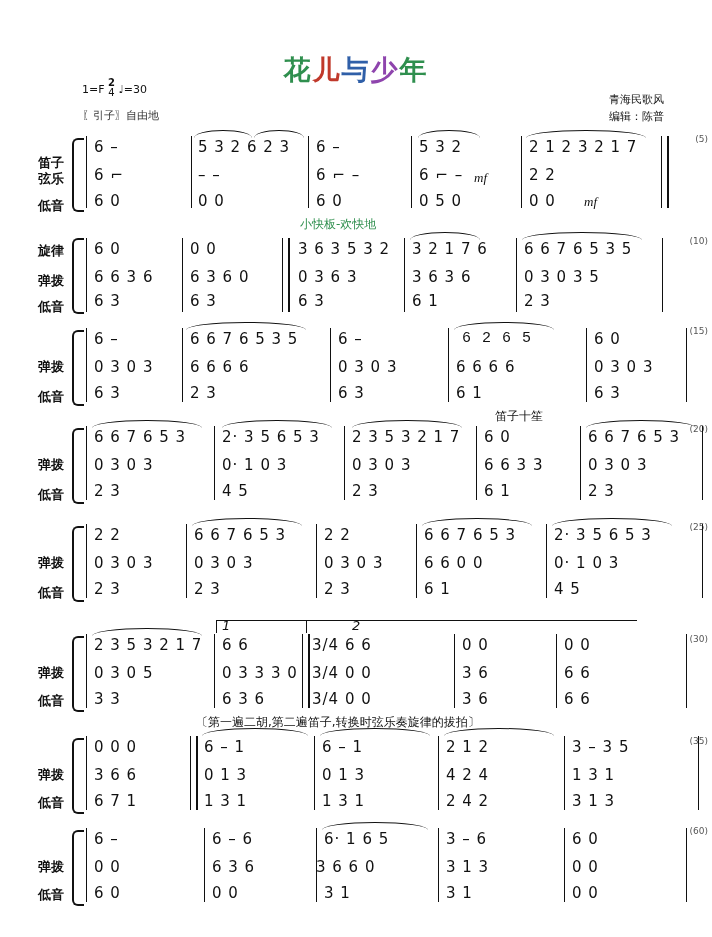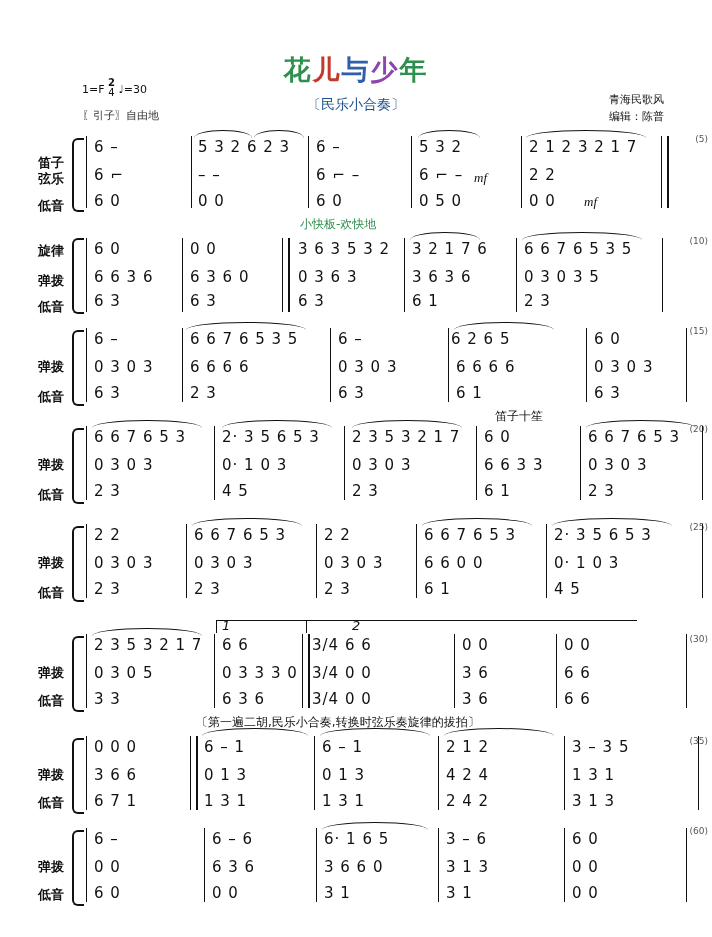--- a/index.html
+++ b/index.html
@@ -66,21 +66,20 @@
 </style>
 </head>
 <body>
 
 <div class="sheet">
 
   <div class="title">
     <span class="c1">花</span><span class="c2">儿</span><span class="c3">与</span><span class="c4">少</span><span class="c1">年</span>
   </div>
 
-  <div class="subtitle">〔民乐小合奏〕</div>
 
   <div class="tempo">
     <span>1=F</span>
     <span class="frac">
       <b>2</b>
       <span>4</span>
     </span>
     <span>♩=30</span>
   </div>
 
@@ -186,21 +185,21 @@
     <div class="instr" style="top:66px;">低音</div>
 
     <div class="row" style="top:8px;">
       <div class="bar" style="left:0;top:-2px;height:74px;"></div>
       <div class="meas" style="left:8px;">6    –</div>
       <div class="bar" style="left:96px;top:-2px;height:74px;"></div>
       <div class="meas" style="left:104px;">6  6 7 6 5 3 5</div>
       <div class="bar" style="left:244px;top:-2px;height:74px;"></div>
       <div class="meas" style="left:252px;">6    –</div>
       <div class="bar" style="left:362px;top:-2px;height:74px;"></div>
-      <div class="meas" style="left:365px;">6    2  6 5</div>
+      <div class="meas" style="left:376px;font-family:Liberation Mono, monospace;">6    2  6 5</div>
       <div class="bar" style="left:500px;top:-2px;height:74px;"></div>
       <div class="meas" style="left:508px;">6    0</div>
       <div class="bar" style="left:600px;top:-2px;height:74px;"></div>
       <div class="slur" style="left:100px;top:-8px;width:120px;"></div>
       <div class="slur" style="left:368px;top:-8px;width:100px;"></div>
     </div>
 
     <div class="row" style="top:36px;">
       <div class="meas" style="left:8px;">0  3  0  3</div>
       <div class="meas" style="left:104px;">6  6  6  6</div>
@@ -340,21 +339,21 @@
     <div class="row" style="top:74px;">
       <div class="meas" style="left:8px;">3     3</div>
       <div class="meas" style="left:136px;">6  3  6</div>
       <div class="meas" style="left:226px;">3/4  0   0</div>
       <div class="meas" style="left:376px;">3    6</div>
       <div class="meas" style="left:478px;">6    6</div>
     </div>
   </div>
 
   <div class="system" style="top:716px;height:88px;">
-    <div class="anno" style="left:196px;top:-2px;">〔第一遍二胡,民乐小合奏,转换时弦乐奏旋律的拔拍〕</div>
+    <div class="anno" style="left:196px;top:-2px;">〔第一遍二胡,第二遍笛子,转换时弦乐奏旋律的拔拍〕</div>
     <div class="sysno" style="top:20px;">(35)</div>
     <div class="brace" style="top:22px;height:72px;"></div>
 
     <div class="instr" style="top:50px;">弹拨</div>
     <div class="instr" style="top:78px;">低音</div>
 
     <div class="row" style="top:22px;">
       <div class="bar" style="left:0;top:-2px;height:74px;"></div>
       <div class="meas" style="left:8px;">0   0   0</div>
       <div class="dbar" style="left:104px;top:-2px;height:74px;"></div>
@@ -406,21 +405,21 @@
       <div class="meas" style="left:360px;">3  –   6</div>
       <div class="bar" style="left:478px;top:-2px;height:74px;"></div>
       <div class="meas" style="left:486px;">6    0</div>
       <div class="bar" style="left:600px;top:-2px;height:74px;"></div>
       <div class="slur" style="left:236px;top:-8px;width:106px;"></div>
     </div>
 
     <div class="row" style="top:38px;">
       <div class="meas" style="left:8px;">0   0</div>
       <div class="meas" style="left:126px;">6   3   6</div>
-      <div class="meas" style="left:238px;">3  6  6   0</div>
+      <div class="meas" style="left:230px;">3  6  6   0</div>
       <div class="meas" style="left:360px;">3   1   3</div>
       <div class="meas" style="left:486px;">0   0</div>
     </div>
 
     <div class="row" style="top:64px;">
       <div class="meas" style="left:8px;">6   0</div>
       <div class="meas" style="left:126px;">0   0</div>
       <div class="meas" style="left:238px;">3   1</div>
       <div class="meas" style="left:360px;">3   1</div>
       <div class="meas" style="left:486px;">0   0</div>

